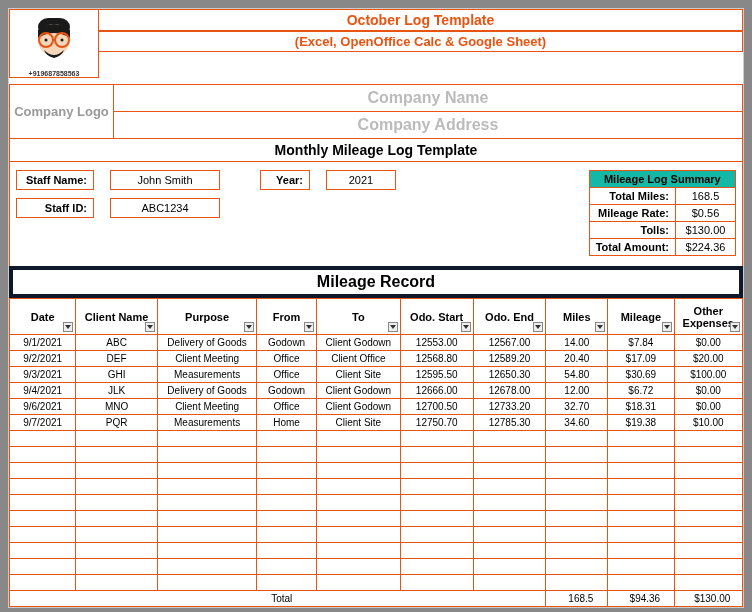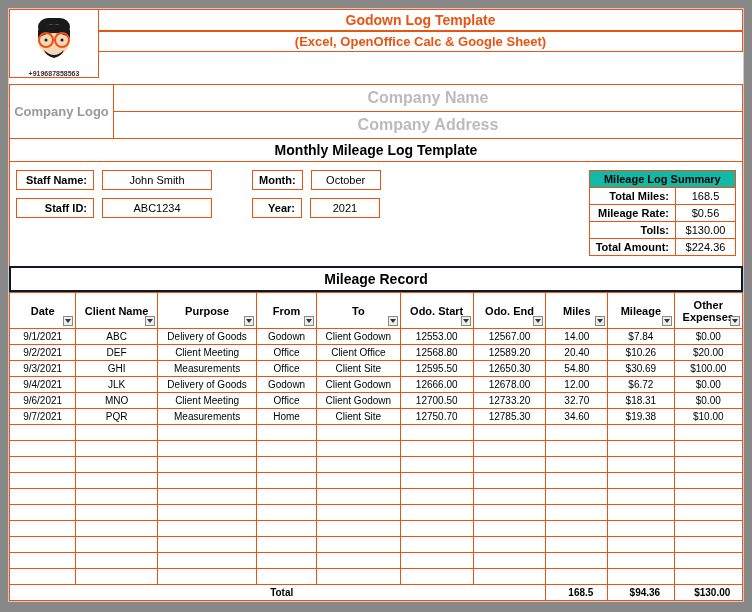--- a/index.html
+++ b/index.html
@@ -23,40 +23,40 @@
 .co-logo { width: 105px; border: 1px solid #e85412; color: #999; font-weight: bold; font-size: 13px; display: flex; align-items: center; justify-content: center; text-align: center; padding: 4px; }
 .co-right { flex: 1; display: flex; flex-direction: column; }
 .co-row { border: 1px solid #e85412; border-left: none; text-align: center; color: #bbb; font-weight: bold; font-size: 16px; padding: 4px 0; }
 .co-row + .co-row { border-top: none; }
 
 .section-title { border: 1px solid #e85412; border-top: none; text-align: center; font-weight: bold; font-size: 14px; padding: 3px 0; background: #fff; }
 
 
 .meta-row { display: flex; padding: 8px 6px 10px 6px; gap: 40px; border-left: 1px solid #e85412; border-right: 1px solid #e85412; }
 .meta-col { display: flex; flex-direction: column; gap: 8px; }
-.meta-pair { display: flex; align-items: flex-end; gap: 8px; }
+.meta-pair { display: flex; align-items: flex-end; gap: 16px; }
 .meta-label { border: 1px solid #e85412; padding: 3px 6px; font-weight: bold; text-align: right; min-width: 78px; font-size: 11px; }
 .meta-label.sm { min-width: 50px; }
 .meta-val { border: 1px solid #e85412; padding: 3px 6px; text-align: center; min-width: 110px; font-size: 11px; }
 .meta-val.sm { min-width: 70px; }
 .summary { margin-left: auto; border-collapse: collapse; }
 .summary th, .summary td { border: 1px solid #e85412; padding: 2px 6px; font-size: 11px; }
 .summary th { text-align: center; font-weight: bold; background: #14b8a6; }
 .summary .lbl { text-align: right; font-weight: bold; }
 .summary .val { text-align: center; min-width: 60px; }
 
-.record-title { border: 2px solid #0f172a; text-align: center; font-weight: bold; font-size: 14px; padding: 3px 16px; }
+.record-title { border: 4px solid #0f172a; text-align: center; font-weight: bold; font-size: 16px; padding: 3px 16px; }
 
 
 .tbl { width: 100%; border-collapse: collapse; table-layout: fixed; }
 .tbl th { border: 1px solid #e85412; padding: 4px 2px; font-size: 11px; font-weight: bold; position: relative; height: 36px; }
 .tbl td { border: 1px solid #e85412; padding: 2px 4px; font-size: 10px; text-align: center; height: 16px; }
 .filter-icon { position: absolute; right: 2px; bottom: 2px; width: 10px; height: 10px; border: 1px solid #888; background: #eee; display: flex; align-items: center; justify-content: center; }
 .filter-icon::after { content: ""; border-left: 3px solid transparent; border-right: 3px solid transparent; border-top: 4px solid #333; }
-.tbl tfoot td { font-weight: bold; border: 1px solid #e85412; padding-left: 12px; }
+.tbl tfoot td { font-weight: normal; border: 1px solid #e85412; padding-left: 12px; }
 .col-date { width: 60px; }
 .col-client { width: 74px; }
 .col-purpose { width: 90px; }
 .col-from { width: 54px; }
 .col-to { width: 76px; }
 .col-odos { width: 66px; }
 .col-odoe { width: 66px; }
 .col-miles { width: 56px; }
 .col-mileage { width: 60px; }
 .col-other { width: 62px; }
@@ -75,21 +75,21 @@
         <circle cx="22" cy="30" r="7" fill="none" stroke="#e85412" stroke-width="2"></circle>
         <circle cx="38" cy="30" r="7" fill="none" stroke="#e85412" stroke-width="2"></circle>
         <line x1="29" y1="30" x2="31" y2="30" stroke="#e85412" stroke-width="2"></line>
         <circle cx="22" cy="30" r="1.5" fill="#1a1a1a"></circle>
         <circle cx="38" cy="30" r="1.5" fill="#1a1a1a"></circle>
         <path d="M20 40 Q30 50 40 40 Q38 46 30 48 Q22 46 20 40 Z" fill="#1a1a1a"></path>
       </svg>
       <div class="phone">+919687858563</div>
     </div>
     <div class="title-col">
-      <div class="title-row mtitle">Godown Log Template</div>
+      <div class="title-row mtitle">October Log Template</div>
       <div class="title-row subtitle">(Excel, OpenOffice Calc &amp; Google Sheet)</div>
     </div>
   </div>
 
   <div class="company-block">
     <div class="co-logo">Company Logo</div>
     <div class="co-right">
       <div class="co-row">Company Name</div>
       <div class="co-row">Company Address</div>
     </div>
@@ -102,24 +102,20 @@
       <div class="meta-pair">
         <div class="meta-label">Staff Name:</div>
         <div class="meta-val">John Smith</div>
       </div>
       <div class="meta-pair">
         <div class="meta-label">Staff ID:</div>
         <div class="meta-val">ABC1234</div>
       </div>
     </div>
     <div class="meta-col">
-      <div class="meta-pair">
-        <div class="meta-label sm">Month:</div>
-        <div class="meta-val sm">October</div>
-      </div>
       <div class="meta-pair">
         <div class="meta-label sm">Year:</div>
         <div class="meta-val sm">2021</div>
       </div>
     </div>
     <table class="summary">
       <tbody>
           <tr>
             <th colspan="2">Mileage Log Summary</th>
           </tr>
@@ -189,21 +185,21 @@
         </tr>
         <tr>
           <td>9/2/2021</td>
           <td>DEF</td>
           <td>Client Meeting</td>
           <td>Office</td>
           <td>Client Office</td>
           <td>12568.80</td>
           <td>12589.20</td>
           <td>20.40</td>
-          <td>$10.26</td>
+          <td>$17.09</td>
           <td>$20.00</td>
         </tr>
         <tr>
           <td>9/3/2021</td>
           <td>GHI</td>
           <td>Measurements</td>
           <td>Office</td>
           <td>Client Site</td>
           <td>12595.50</td>
           <td>12650.30</td>

